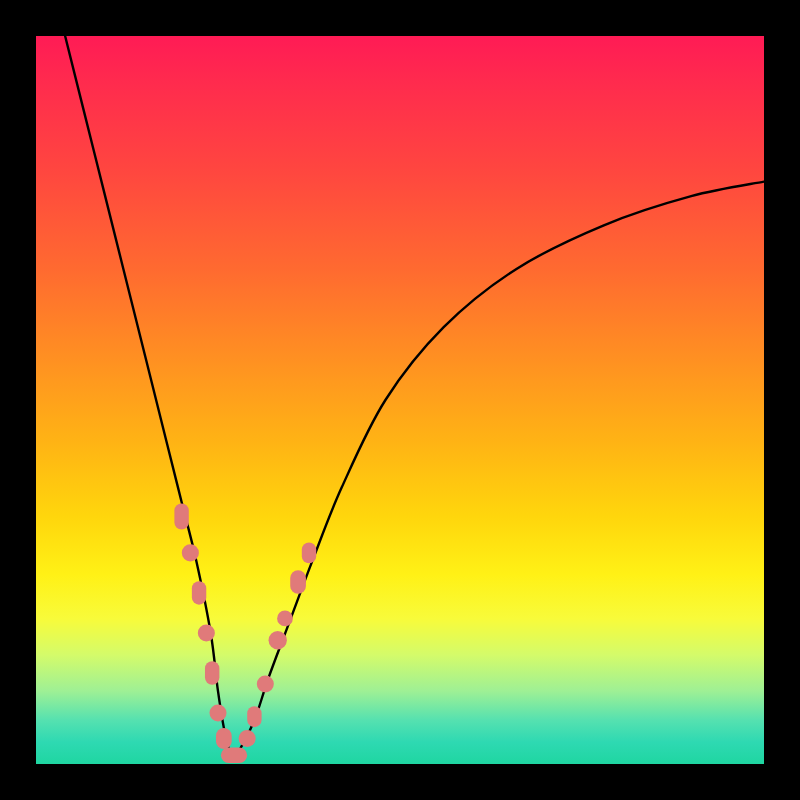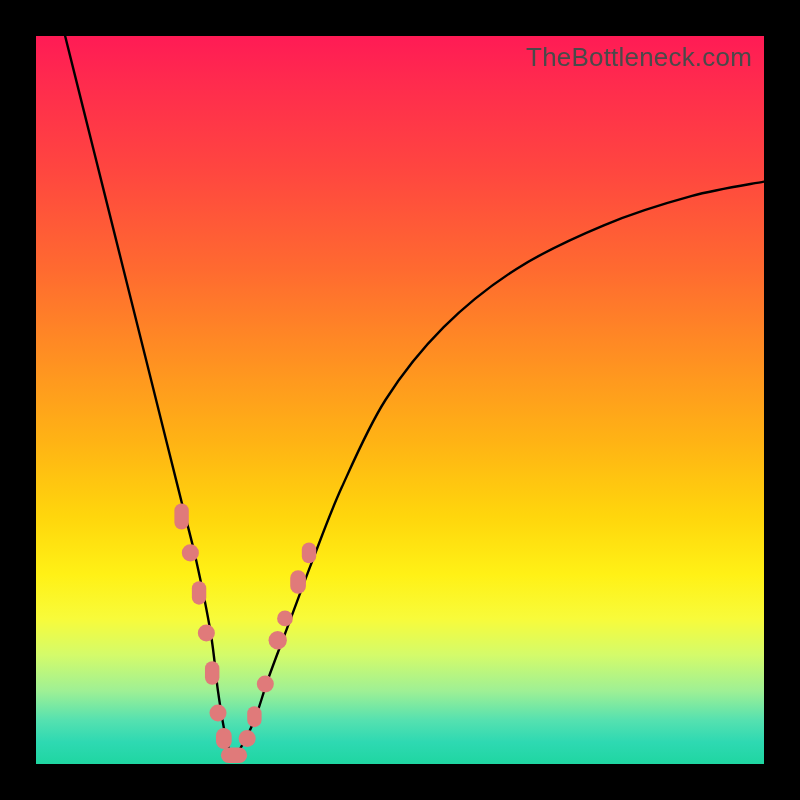--- a/index.html
+++ b/index.html
@@ -72,21 +72,20 @@
   .marker-pill {
     fill: #e07a7a;
     stroke: none;
   }
 </style>
 </head>
 <body>
 
 <div class="frame">
   <div class="plot-area">
-    <div class="watermark">TheBottleneck.com</div>
     <svg class="curve" viewBox="0 0 728 728" preserveAspectRatio="none">
       <path id="v-curve" class="v-curve" d="M 29.12 0.00 C 33.97 19.41, 48.53 77.65, 58.24 116.48 C 67.95 155.31, 78.87 198.99, 87.36 232.96 C 95.85 266.93, 101.92 291.20, 109.20 320.32 C 116.48 349.44, 124.97 383.41, 131.04 407.68 C 137.11 431.95, 140.75 446.51, 145.60 465.92 C 150.45 485.33, 155.31 502.32, 160.16 524.16 C 165.01 546.00, 171.08 575.12, 174.72 596.96 C 178.36 618.80, 179.57 638.21, 182.00 655.20 C 184.43 672.19, 186.85 687.96, 189.28 698.88 C 191.71 709.80, 194.13 718.29, 196.56 720.72 C 198.99 723.15, 200.20 719.51, 203.84 713.44 C 207.48 707.37, 213.55 696.45, 218.40 684.32 C 223.25 672.19, 226.89 657.63, 232.96 640.64 C 239.03 623.65, 247.52 601.81, 254.80 582.40 C 262.08 562.99, 268.15 546.00, 276.64 524.16 C 285.13 502.32, 293.63 478.05, 305.76 451.36 C 317.89 424.67, 332.45 390.69, 349.44 364.00 C 366.43 337.31, 385.84 313.04, 407.68 291.20 C 429.52 269.36, 453.79 249.95, 480.48 232.96 C 507.17 215.97, 538.72 201.41, 567.84 189.28 C 596.96 177.15, 628.51 167.44, 655.20 160.16 C 681.89 152.88, 715.87 148.03, 728.00 145.60" stroke="#000000"></path>
       <g id="marker-layer">
           <rect x="138.39" y="467.38" width="14.41" height="26.21" rx="7.21" ry="7.21" class="marker-pill"></rect>
           <circle cx="154.34" cy="516.88" r="8.52" class="marker"></circle>
           <rect x="155.86" y="545.13" width="14.41" height="23.59" rx="7.21" ry="7.21" class="marker-pill"></rect>
           <circle cx="170.35" cy="596.96" r="8.52" class="marker"></circle>
           <rect x="168.97" y="625.21" width="14.41" height="23.59" rx="7.21" ry="7.21" class="marker-pill"></rect>
           <circle cx="182.00" cy="677.04" r="8.52" class="marker"></circle>
           <rect x="179.96" y="692.04" width="15.72" height="20.97" rx="7.86" ry="7.86" class="marker-pill"></rect>

